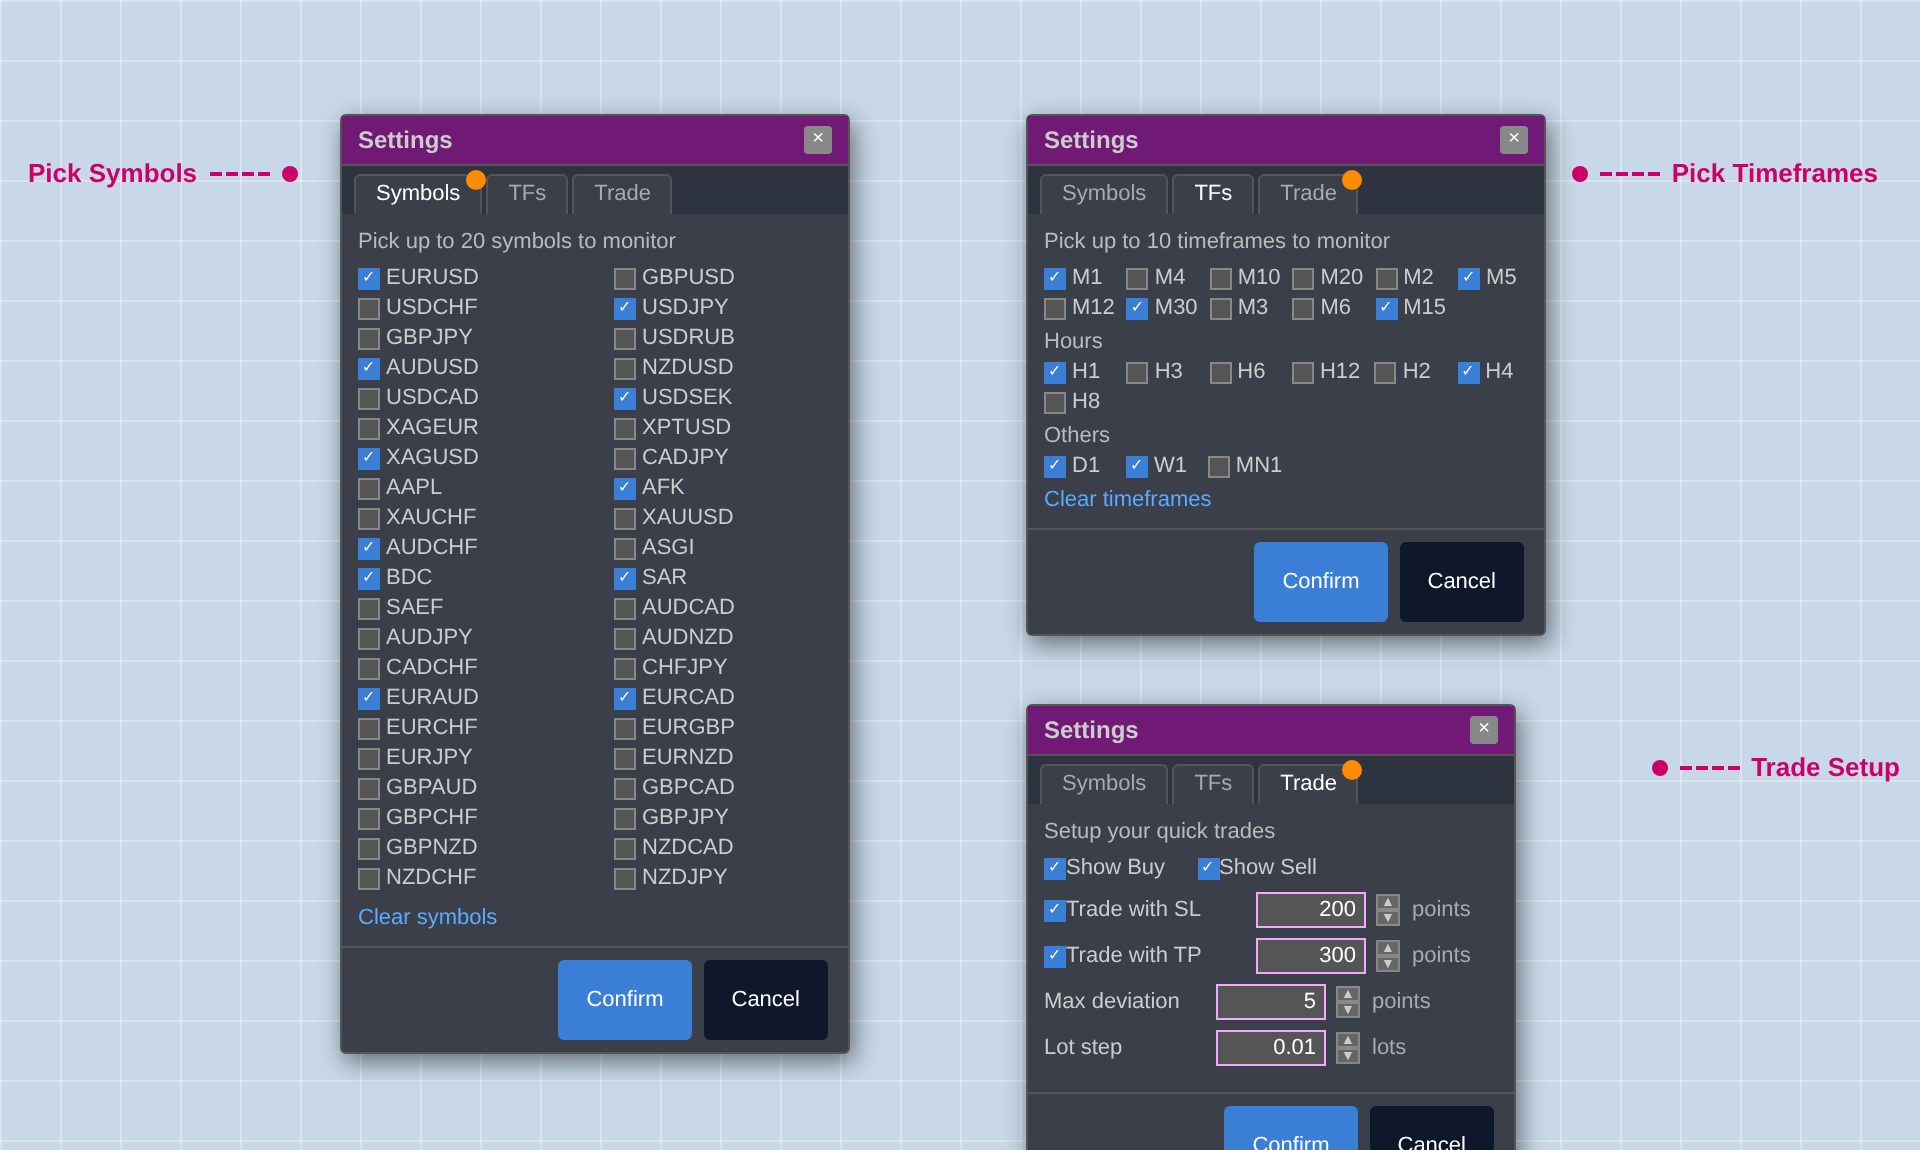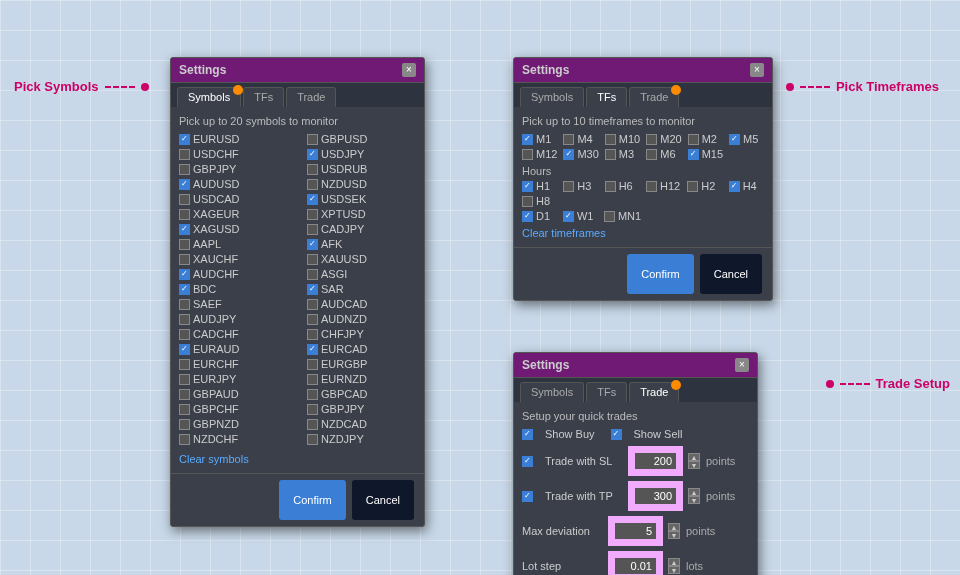--- a/index.html
+++ b/index.html
@@ -203,21 +203,21 @@
       gap: 6px;
       margin-bottom: 5px;
     }
     .form-label {
       color: #ccc;
       min-width: 80px;
       font-size: 11px;
     }
     .form-input {
       background: #555;
-      border: 7px solid #f0abfc;
+      border: 1px solid #f0abfc;
       color: #fff;
       font-size: 11px;
       padding: 2px 4px;
       width: 55px;
       text-align: right;
     }
     .form-unit {
       color: #aaa;
       font-size: 11px;
     }
@@ -236,21 +236,21 @@
       justify-content: center;
       font-size: 7px;
       cursor: pointer;
       color: #ccc;
       line-height: 1;
     }
 
     .checkbox-inline {
       display: flex;
       align-items: center;
-      gap: 12px;
+      gap: 0;
       color: #ccc;
       font-size: 11px;
     }
     .form-row-inline {
       display: flex;
       gap: 16px;
       margin-bottom: 5px;
     }
   </style>
 </head>
@@ -557,20 +557,21 @@
       <div class="checkbox-item">
           <span class="cb checked"></span>
           <span>H4</span>
         </div>
       <div class="checkbox-item">
           <span class="cb"></span>
           <span>H8</span>
         </div>
     </div>
 
+    <div class="section-header">Others</div>
     <div class="tf-grid">
       <div class="checkbox-item">
           <span class="cb checked"></span>
           <span>D1</span>
         </div>
       <div class="checkbox-item">
           <span class="cb checked"></span>
           <span>W1</span>
         </div>
       <div class="checkbox-item">

